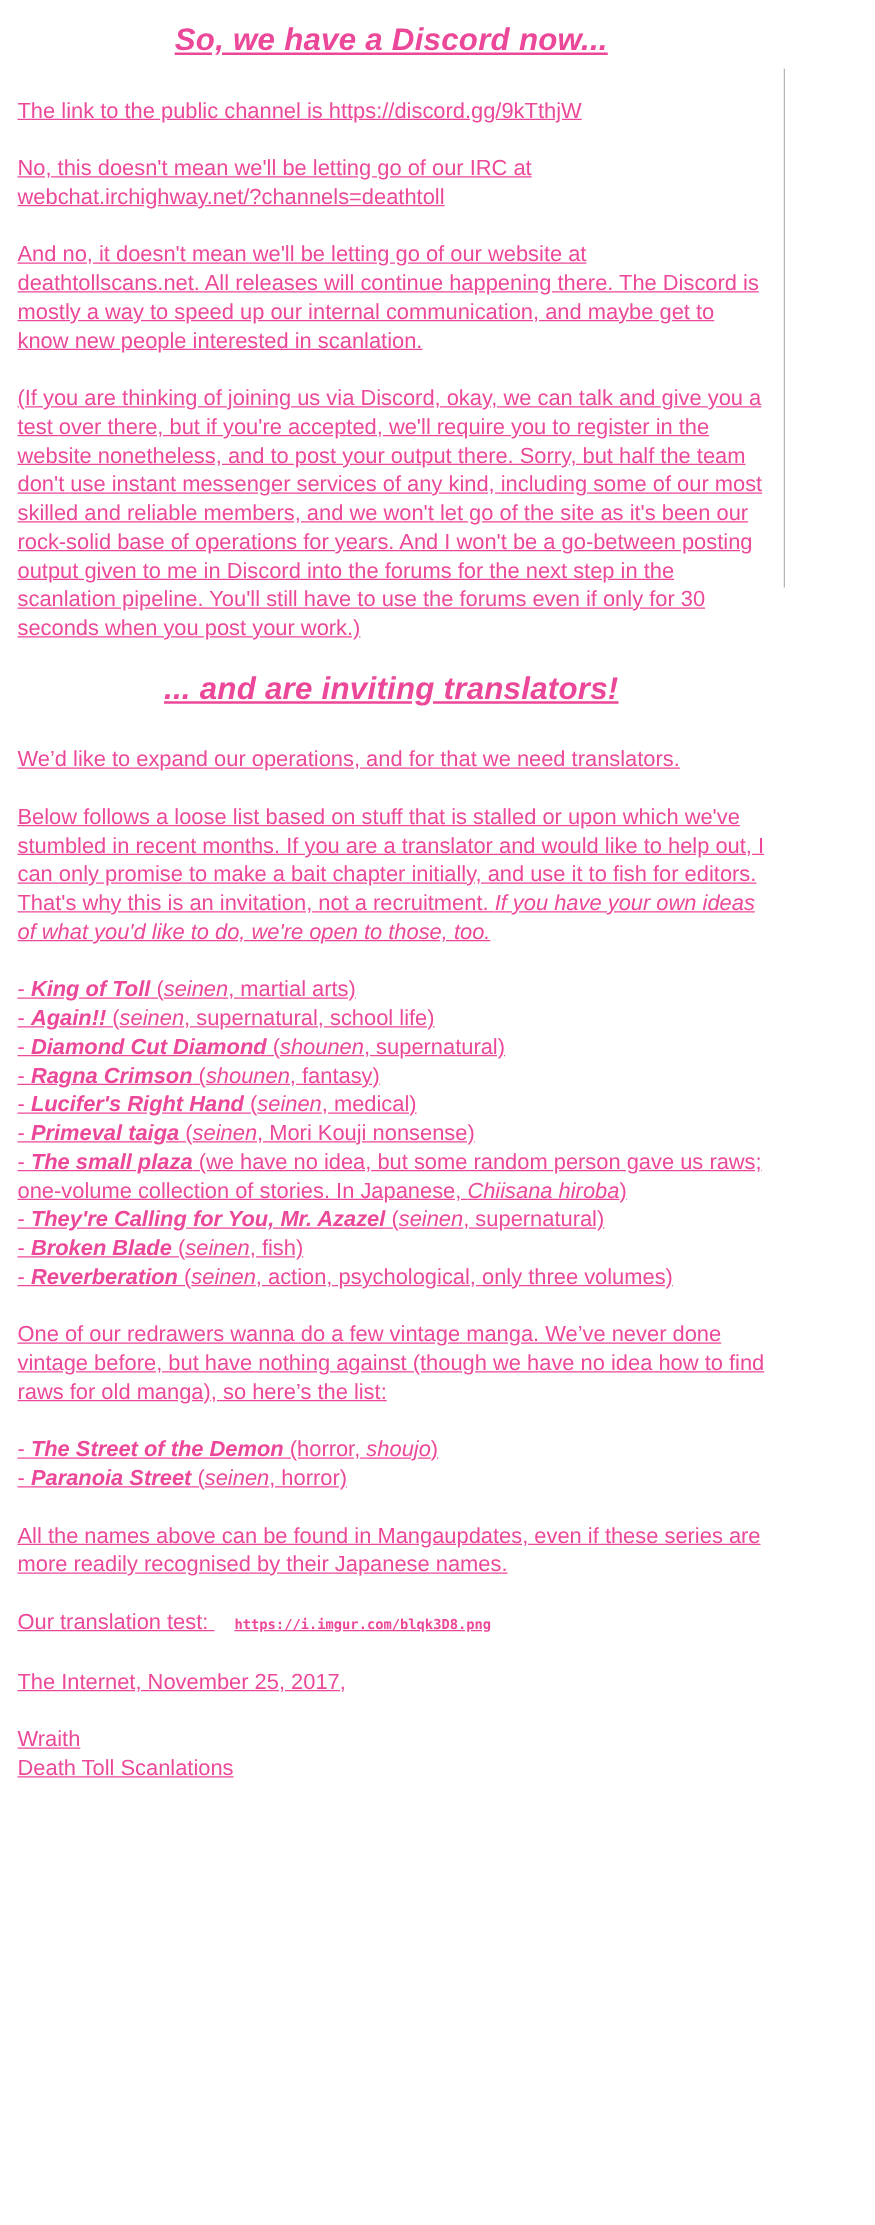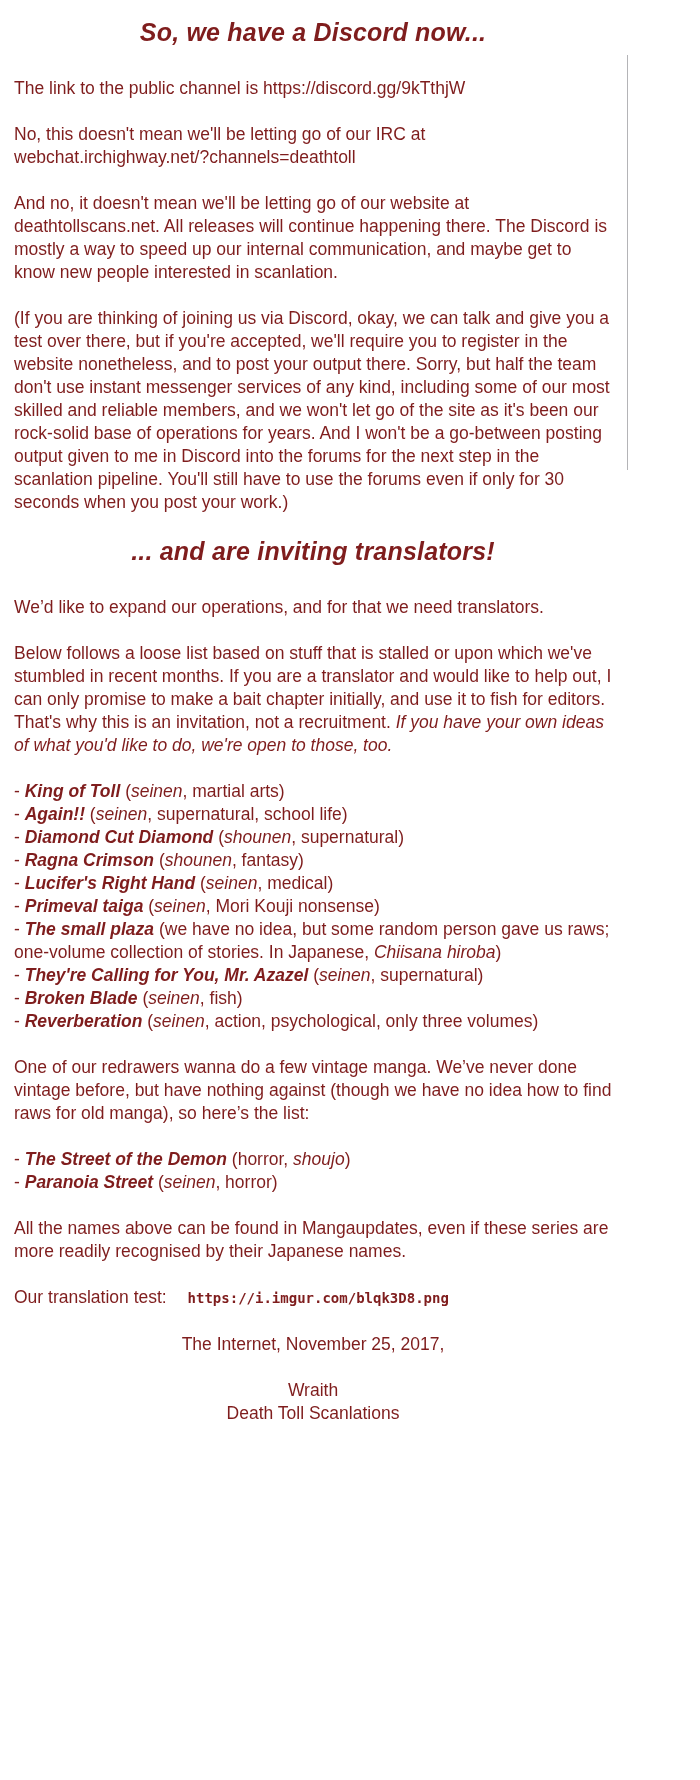--- a/index.html
+++ b/index.html
@@ -2,54 +2,55 @@
 <html><head>
 <meta charset="utf-8">
 <style>
   html, body { margin: 0; padding: 0; background: #ffffff; }
   main {
     position: relative;
     width: 569px;
     min-height: 1780px;
     background: #ffffff;
     font-family: "Liberation Sans", sans-serif;
-    color: #7f1d1d;
+    color: #ec4899;
     box-sizing: border-box;
+    text-decoration: underline;
   }
   article {
     width: 598px;
     padding: 8px 0 40px 14px;
     box-sizing: content-box;
   }
   h1 {
     font-size: 25px;
     font-style: italic;
     font-weight: bold;
     text-align: center;
     margin: 10px 0 30px 0;
     letter-spacing: 0.2px;
   }
   p {
     font-size: 17.5px;
     line-height: 23px;
     margin: 0 0 23px 0;
   }
   p.tight { margin-bottom: 0; }
-  p.right { text-align: center; }
+  p.right { text-align: left; }
   .list { margin: 0 0 23px 0; }
   .list-item {
     font-size: 17.5px;
     line-height: 23px;
   }
   .b { font-weight: bold; }
   .i { font-style: italic; }
   .m {
     font-family: "DejaVu Sans Mono", monospace;
     font-weight: bold;
-    font-size: 14px;
+    font-size: 11px;
     padding-left: 16px;
   }
   .vrule {
     position: absolute;
     left: 627px;
     top: 55px;
     width: 1px;
     height: 415px;
     background: #b4b4b7;
   }

